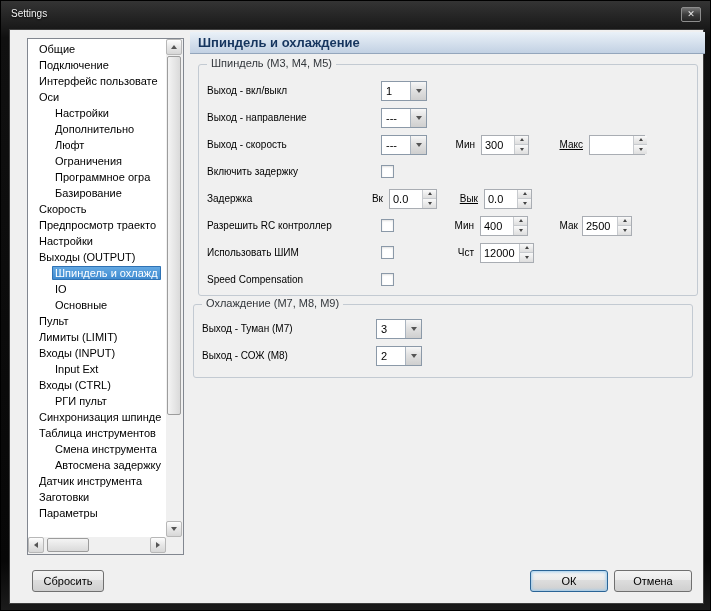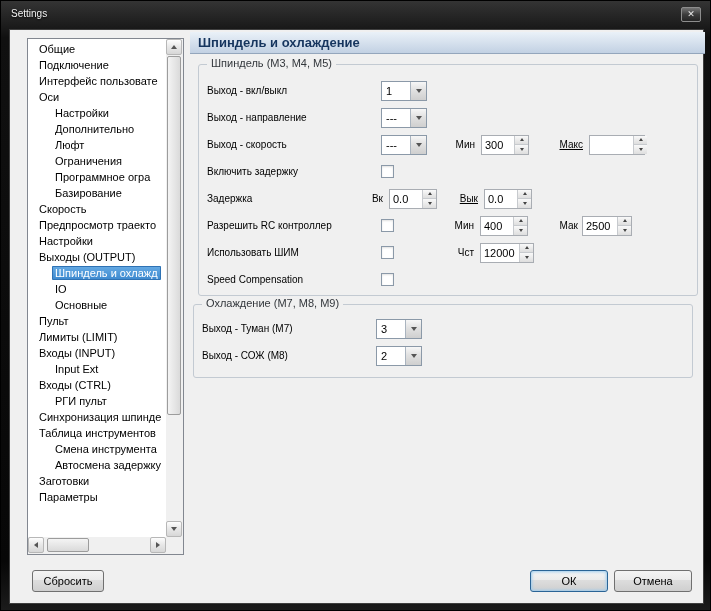--- a/index.html
+++ b/index.html
@@ -105,20 +105,21 @@
           <div class="tree-row lvl0"><span class="tree-label">Пульт</span></div>
           <div class="tree-row lvl0"><span class="tree-label">Лимиты (LIMIT)</span></div>
           <div class="tree-row lvl0"><span class="tree-label">Входы (INPUT)</span></div>
           <div class="tree-row lvl1"><span class="tree-label">Input Ext</span></div>
           <div class="tree-row lvl0"><span class="tree-label">Входы (CTRL)</span></div>
           <div class="tree-row lvl1"><span class="tree-label">РГИ пульт</span></div>
           <div class="tree-row lvl0"><span class="tree-label">Синхронизация шпинде</span></div>
           <div class="tree-row lvl0"><span class="tree-label">Таблица инструментов</span></div>
           <div class="tree-row lvl1"><span class="tree-label">Смена инструмента</span></div>
           <div class="tree-row lvl1"><span class="tree-label">Автосмена задержку</span></div>
+          <div class="tree-row lvl0"><span class="tree-label">Датчик инструмента</span></div>
           <div class="tree-row lvl0"><span class="tree-label">Заготовки</span></div>
           <div class="tree-row lvl0"><span class="tree-label">Параметры</span></div>
         </div>
       <div class="vscroll">
         <div class="sbtn top">
             <i class="tri up"></i>
           </div>
         <div class="vthumb"></div>
         <div class="sbtn bottom">
             <i class="tri down"></i>

